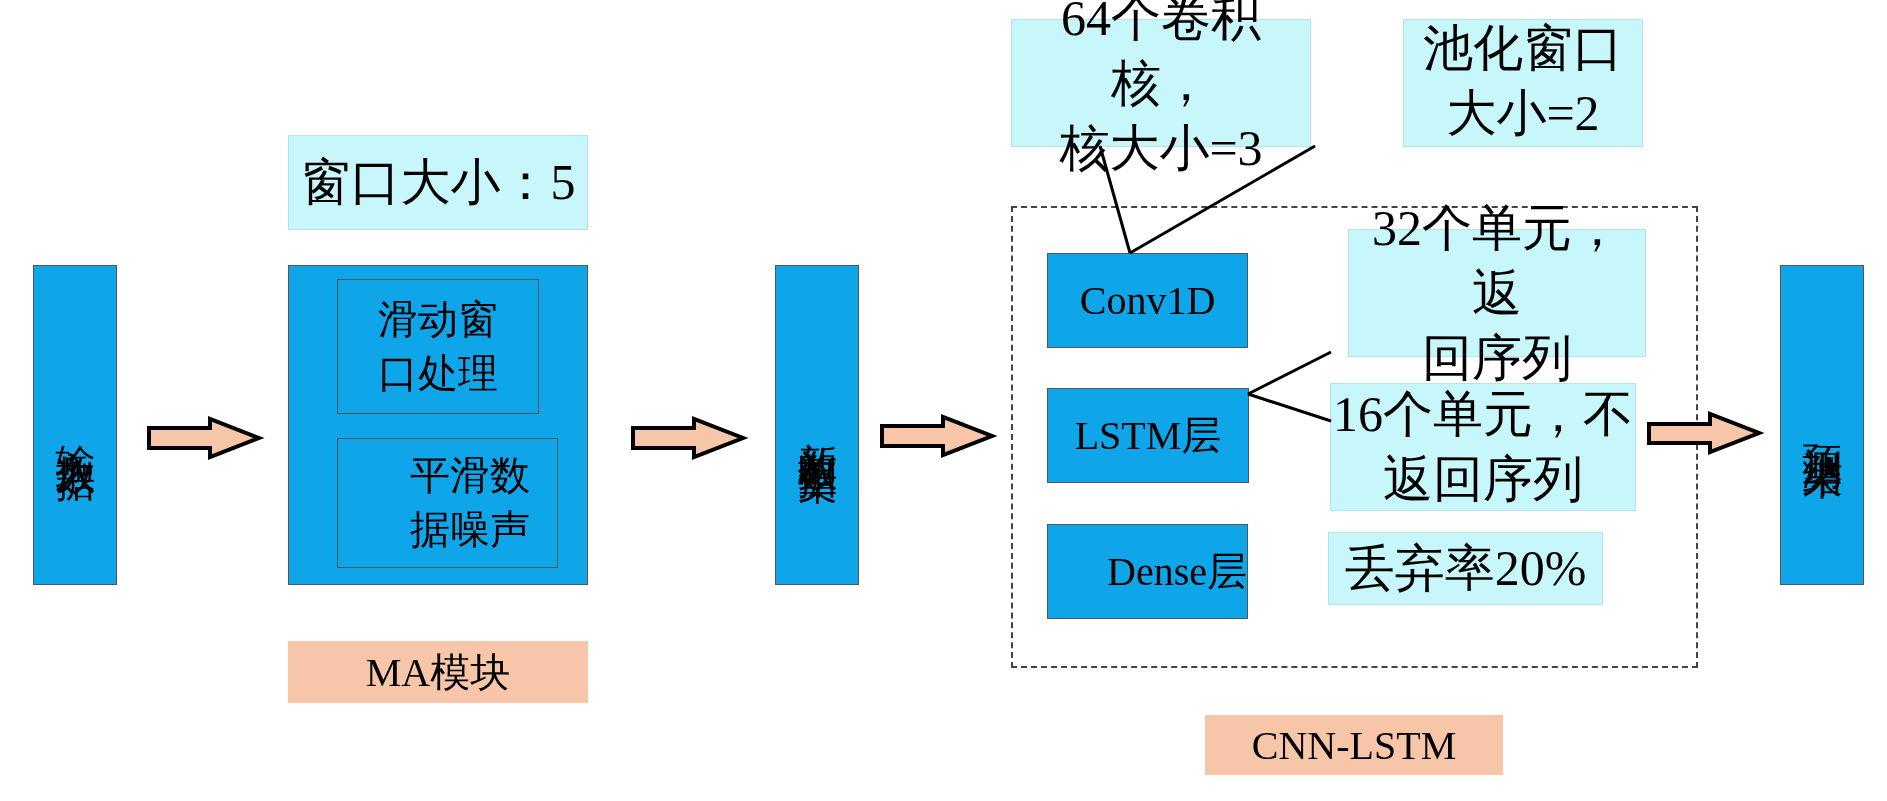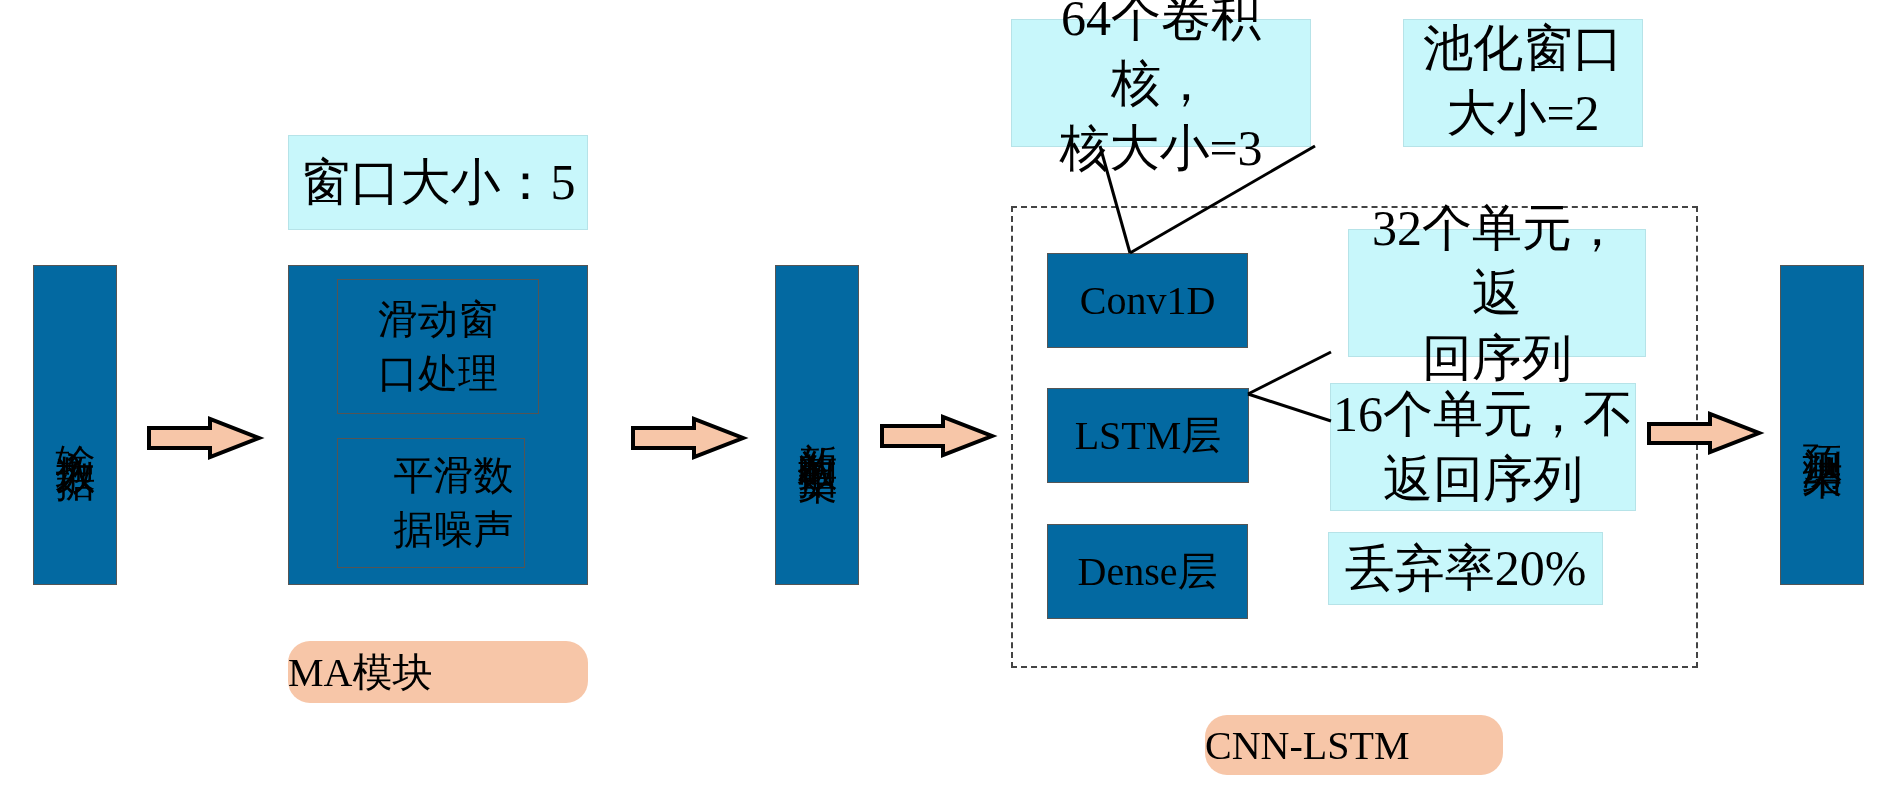--- a/index.html
+++ b/index.html
@@ -1,46 +1,46 @@
 <!DOCTYPE html>
 <html><head>
 <meta charset="utf-8">
 <style>
   html, body { margin:0; padding:0; background:#ffffff; }
   body { width:1887px; height:801px; position:relative; overflow:hidden;
          font-family:"Liberation Serif","DejaVu Serif",serif; color:#000; }
-  .box { position:absolute; box-sizing:border-box; border:1.5px solid #555; background:#0369a1;
+  .box { position:absolute; box-sizing:border-box; border:1.5px solid #555; background:#0ea5e9;
          display:flex; align-items:center; justify-content:center; text-align:center; }
   .vtext { writing-mode:vertical-rl; text-orientation:upright; font-size:40px; letter-spacing:6px; line-height:1; }
   .cyan { position:absolute; box-sizing:border-box; background:#c8f7fb; border:1px solid #b6e3e8;
           display:flex; align-items:center; justify-content:center; text-align:center;
           font-size:50px; line-height:1.3; }
   .salmon { position:absolute; box-sizing:border-box; background:#f7c6a8;
-            display:flex; align-items:center; font-size:40px;border-radius:22px; }
+            display:flex; align-items:center; justify-content:center; font-size:40px; }
   .inner { font-size:40px; line-height:1.35; }
   .dashed { position:absolute; box-sizing:border-box; border:2px dashed #444; }
   svg.overlay { position:absolute; left:0; top:0; pointer-events:none; }
   .lbl { white-space:pre-line; }
 </style>
 </head>
 <body>
 
 <div class="box" style="left:33px;top:265px;width:84px;height:320px;">
   <span class="vtext">输入数据</span>
 </div>
 
 <div class="cyan" style="left:288px;top:135px;width:300px;height:95px;">
   <span>窗口大小：5</span>
 </div>
 <div class="box" style="left:288px;top:265px;width:300px;height:320px;"></div>
 <div class="box" style="left:337px;top:279px;width:202px;height:135px;">
   <span class="inner lbl">滑动窗
 口处理</span>
 </div>
-<div class="box" style="left:337px;top:438px;width:188px;height:130px;padding-left:45px;">
+<div class="box" style="left:337px;top:438px;width:221px;height:130px;padding-left:45px;">
   <span class="inner lbl">平滑数
 据噪声</span>
 </div>
 <div class="salmon" style="left:288px;top:641px;width:300px;height:62px;">
   <span>MA模块</span>
 </div>
 
 <div class="box" style="left:775px;top:265px;width:84px;height:320px;">
   <span class="vtext">新的数据集</span>
 </div>
@@ -55,21 +55,21 @@
 </div>
 
 <div class="dashed" style="left:1011px;top:206px;width:687px;height:462px;"></div>
 
 <div class="box" style="left:1047px;top:253px;width:201px;height:95px;">
   <span class="inner">Conv1D</span>
 </div>
 <div class="box" style="left:1047px;top:388px;width:202px;height:95px;">
   <span class="inner">LSTM层</span>
 </div>
-<div class="box" style="left:1047px;top:524px;width:201px;height:95px;">
+<div class="box" style="left:1047px;top:524px;width:201px;height:95px;justify-content:flex-end;">
   <span class="inner">Dense层</span>
 </div>
 
 <div class="cyan" style="left:1330px;top:229px;width:298px;height:128px;margin-left:18px;">
   <span class="lbl">32个单元，返
 回序列</span>
 </div>
 <div class="cyan" style="left:1330px;top:383px;width:306px;height:128px;">
   <span class="lbl">16个单元，不
 返回序列</span>

